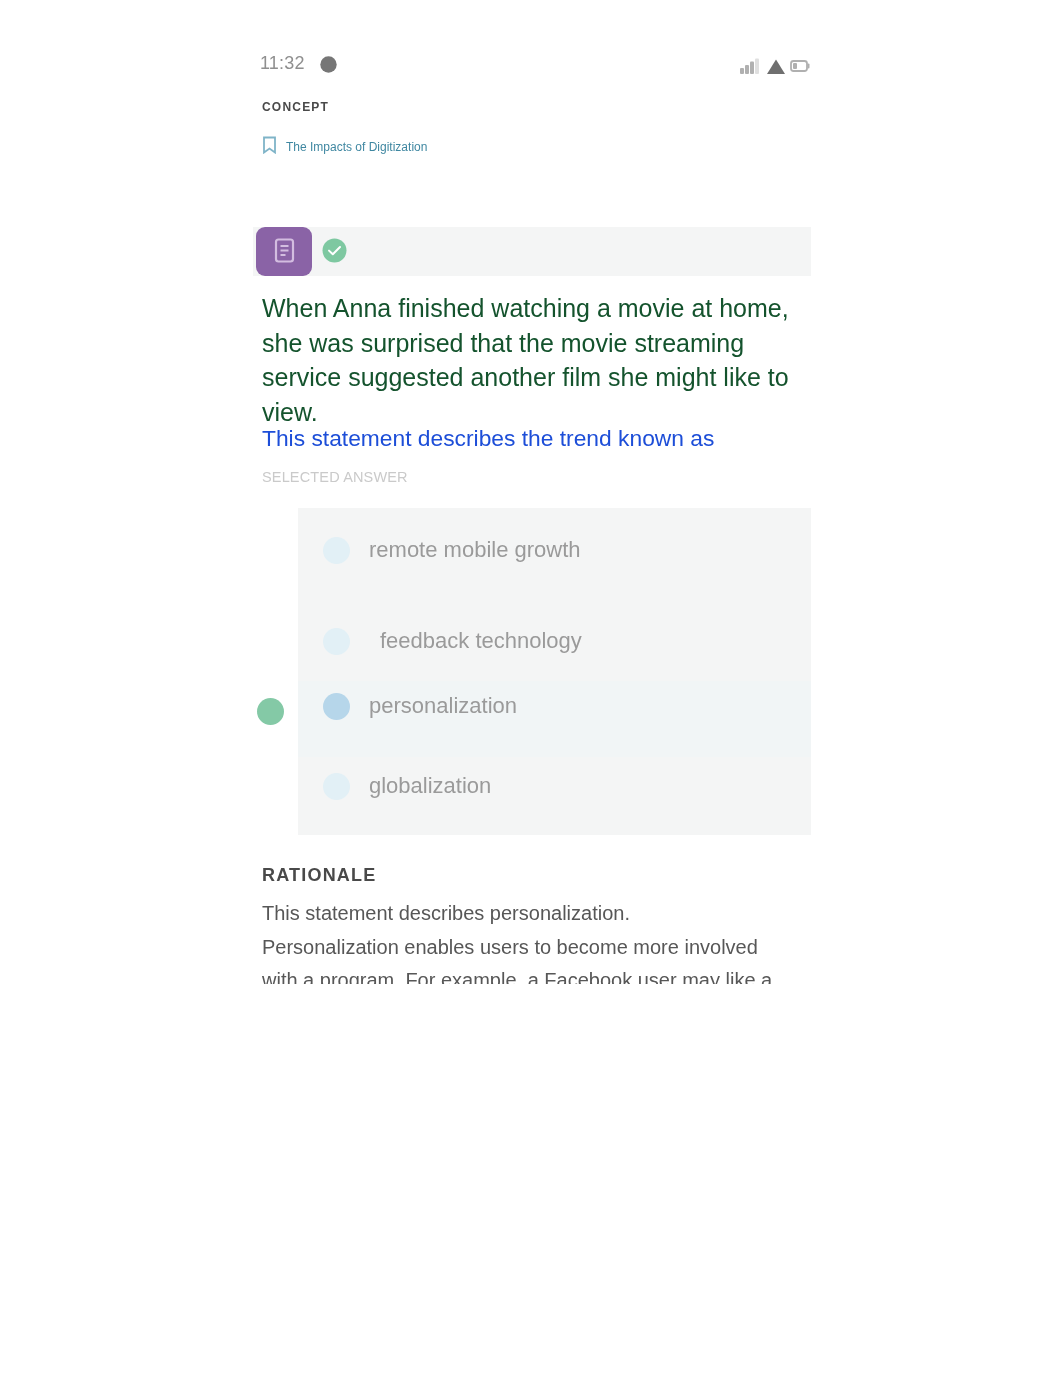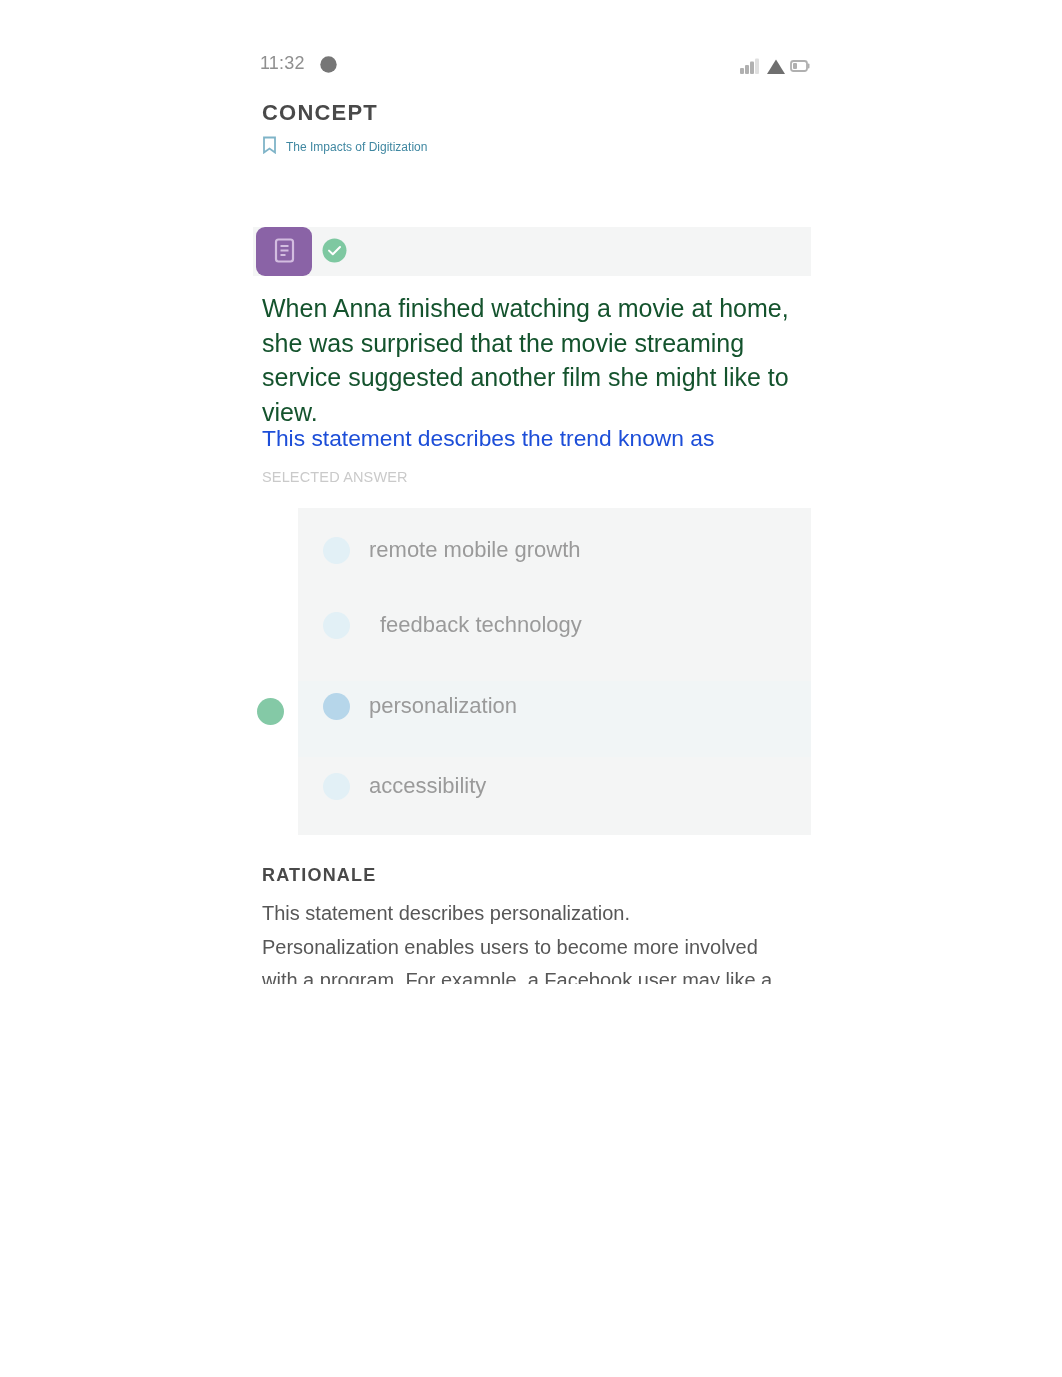--- a/index.html
+++ b/index.html
@@ -6,40 +6,40 @@
   html,body { width:1062px; height:1377px; background:#ffffff; font-family:"Liberation Sans", sans-serif; }
   .page { position:relative; width:1062px; height:984px; background:#ffffff; overflow:hidden; }
   .phone { position:absolute; left:253px; top:0; width:558px; height:1377px; background:#ffffff; }
 
   
   .sb-time { position:absolute; left:7px; top:53px; font-size:18px; color:#8f8f8f; letter-spacing:.2px; }
   .sb-lefticon { position:absolute; left:66px; top:55px; width:19px; height:19px; }
   .sb-right { position:absolute; left:487px; top:56px; width:70px; height:22px; }
 
   
-  .kicker { position:absolute; font-size:22px; font-weight:bold; color:#494949; letter-spacing:1.2px; }
+  .kicker { position:absolute; font-size:12px; font-weight:bold; color:#494949; letter-spacing:1.2px; }
   .k1 { left:9px; top:100px; }
   .clink { position:absolute; left:9px; top:136px; display:flex; align-items:center; gap:9px; }
   .clink .txt { font-size:12px; color:#3f87a1; }
 
   
   .qhead { position:absolute; left:0; top:227px; width:558px; height:49px; background:#f4f5f5; }
   .badge { position:absolute; left:3px; top:227px; width:56px; height:49px; border-radius:9px; background:#8a63a6; }
   .gcheck { position:absolute; left:69px; top:238px; width:25px; height:25px; }
 
   
   .qtext { position:absolute; left:9px; top:291px; width:530px; font-size:25px; line-height:34.5px; color:#14532d; }
   .qprompt { position:absolute; left:9px; top:421px; width:530px; font-size:22.8px; line-height:34.5px; color:#1d4ed8; }
   .qsub { position:absolute; left:9px; top:469px; font-size:14.5px; color:#cacaca; letter-spacing:.15px; }
 
   
   .options { position:absolute; left:45px; top:508px; width:513px; height:327px; background:#f4f5f5; }
   .opt { position:absolute; left:0; width:513px; height:70px; z-index:2; display:flex; align-items:center; padding-left:25px; gap:19px; }
   .opt.sel { background:transparent; }
-  .o1 { top:7px; } .o2 { top:82px;gap:30px; } .o3 { top:163px; } .o4 { top:243px; }
+  .o1 { top:7px; } .o2 { top:98px;gap:30px; } .o3 { top:163px; } .o4 { top:243px; }
   .selband { position:absolute; left:0; top:173px; width:513px; height:76px; background:#f1f5f6; }
   .radio { width:27px; height:27px; border-radius:50%; background:#e2f0f6; flex:none; }
   .radio.on { background:#b6d6ea; }
   .opt .label { font-size:22px; color:#9a9a9a; }
   .correct-dot { position:absolute; left:4px; top:698px; width:27px; height:27px; border-radius:50%; background:#84c9a6; }
 
   
   .rat-h { position:absolute; left:9px; top:865px; font-size:18px; font-weight:bold; color:#494949; letter-spacing:1.2px; }
   .rat-p { position:absolute; left:9px; top:897px; width:512px; font-size:20px; line-height:33.5px; white-space:pre-wrap; color:#575757; }
 
@@ -122,21 +122,21 @@
     <div class="opt o2">
       <span class="radio"></span>
       <span class="label">feedback technology</span>
     </div>
     <div class="opt o3 sel">
       <span class="radio on"></span>
       <span class="label">personalization</span>
     </div>
     <div class="opt o4">
       <span class="radio"></span>
-      <span class="label">accessibility</span>
+      <span class="label">globalization</span>
     </div>
   </div>
 
   <div class="rat-h">RATIONALE</div>
   <div class="rat-p">This statement describes personalization.
 Personalization enables users to become more involved with a program. For example, a Facebook user may like a program or application, allowing interface changes for accessibility and personal smart attributes. The purpose of personalization is to provide commercial, customizable programs that will produce much higher sales rates and revenue than those programs which only have simple fixed interfaces.</div>
 
   <div class="fab">
     <svg width="28" height="28" viewBox="0 0 28 28">
           <path d="M1.5 1.5 H26.5 V26.5 H1.5 Z" fill="none" stroke="#cfe8f0" stroke-width="2"></path>

